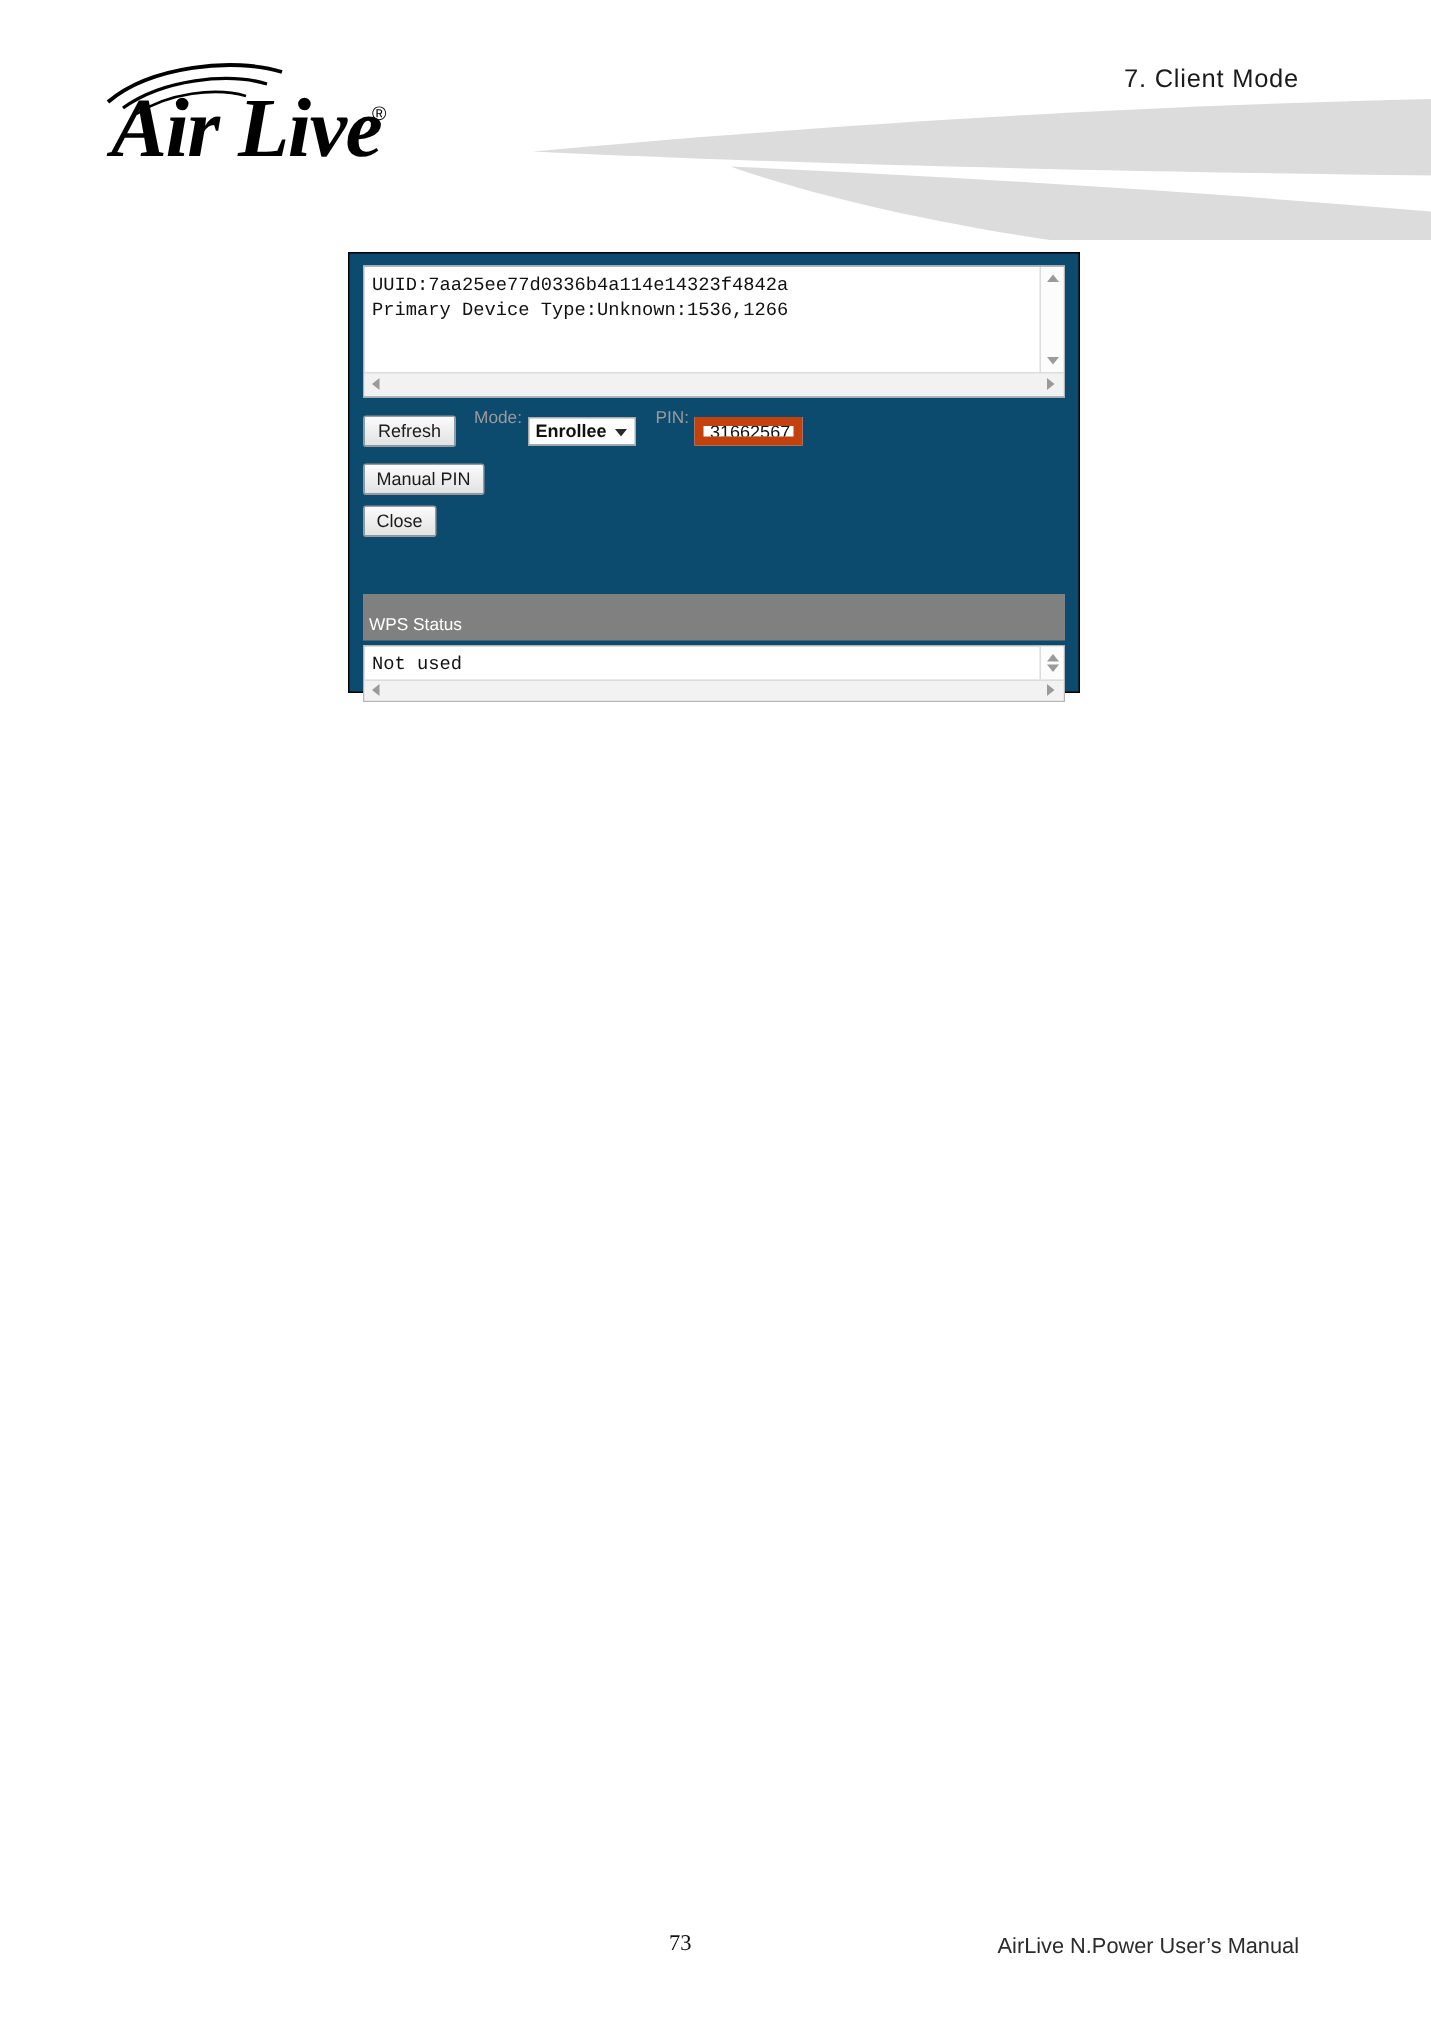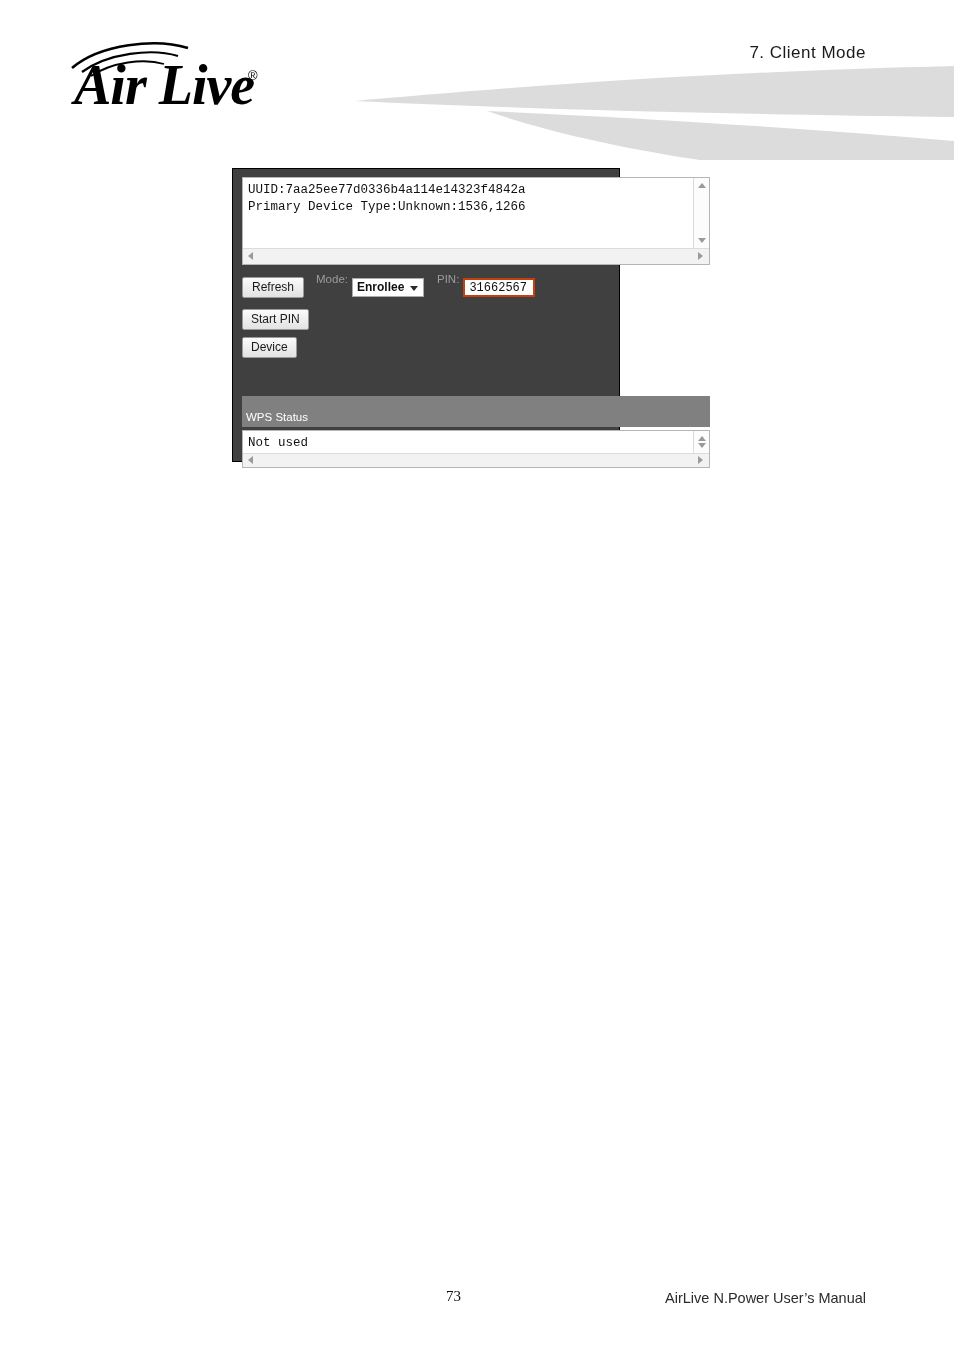--- a/index.html
+++ b/index.html
@@ -48,24 +48,24 @@
     color: #1a1a1a;
     letter-spacing: 0.5px;
     white-space: nowrap;
   }
 
   
   .wps-dialog {
     position: absolute;
     left: 232px;
     top: 168px;
-    width: 388px;
+    width: 488px;
     height: 294px;
     border: 1px solid #000000;
-    background: #404040;
+    background: #0c4a6e;
     box-sizing: border-box;
     padding: 8px 9px 0 9px;
   }
 
   
   .textbox {
     position: relative;
     border: 1px solid #b5b5b5;
     background: #ffffff;
     box-sizing: border-box;
@@ -206,26 +206,26 @@
     position: absolute;
     right: 5px;
     top: 7px;
     width: 0;
     height: 0;
     border-left: 4px solid transparent;
     border-right: 4px solid transparent;
     border-top: 5px solid #2a2a2a;
   }
   .text-input {
-    border: 2px solid #c2410c;
+    border: 6px solid #c2410c;
     background: #ffffff;
     width: 72px;
     height: 19px;
     box-sizing: border-box;
-    font-family: Liberation Mono, monospace;
+    font-family: Liberation Sans, sans-serif;
     font-size: 12px;
     color: #111111;
     line-height: 17px;
     padding-left: 4px;
   }
 
   .spacer-block { height: 38px; }
 
   .section-bar {
     background: #808080;
@@ -316,25 +316,25 @@
       <span class="select-caret"></span>
     </div>
 
     <span class="field-label label-pin">PIN:</span>
 
     <input class="text-input" type="text" value="31662567" style="">
   </div>
 
 
   <div class="control-row">
-    <button class="btn">Start PIN</button>
+    <button class="btn">Manual PIN</button>
   </div>
 
   <div class="control-row">
-    <button class="btn">Device</button>
+    <button class="btn">Close</button>
   </div>
 
   <div class="spacer-block"></div>
 
   <div class="section-bar">WPS Status</div>
 
   <div class="textbox status-box">
     <div class="textbox-inner">Not used</div>
     <div class="vscroll">
       <span class="scroll-arrow arrow-up"></span>

